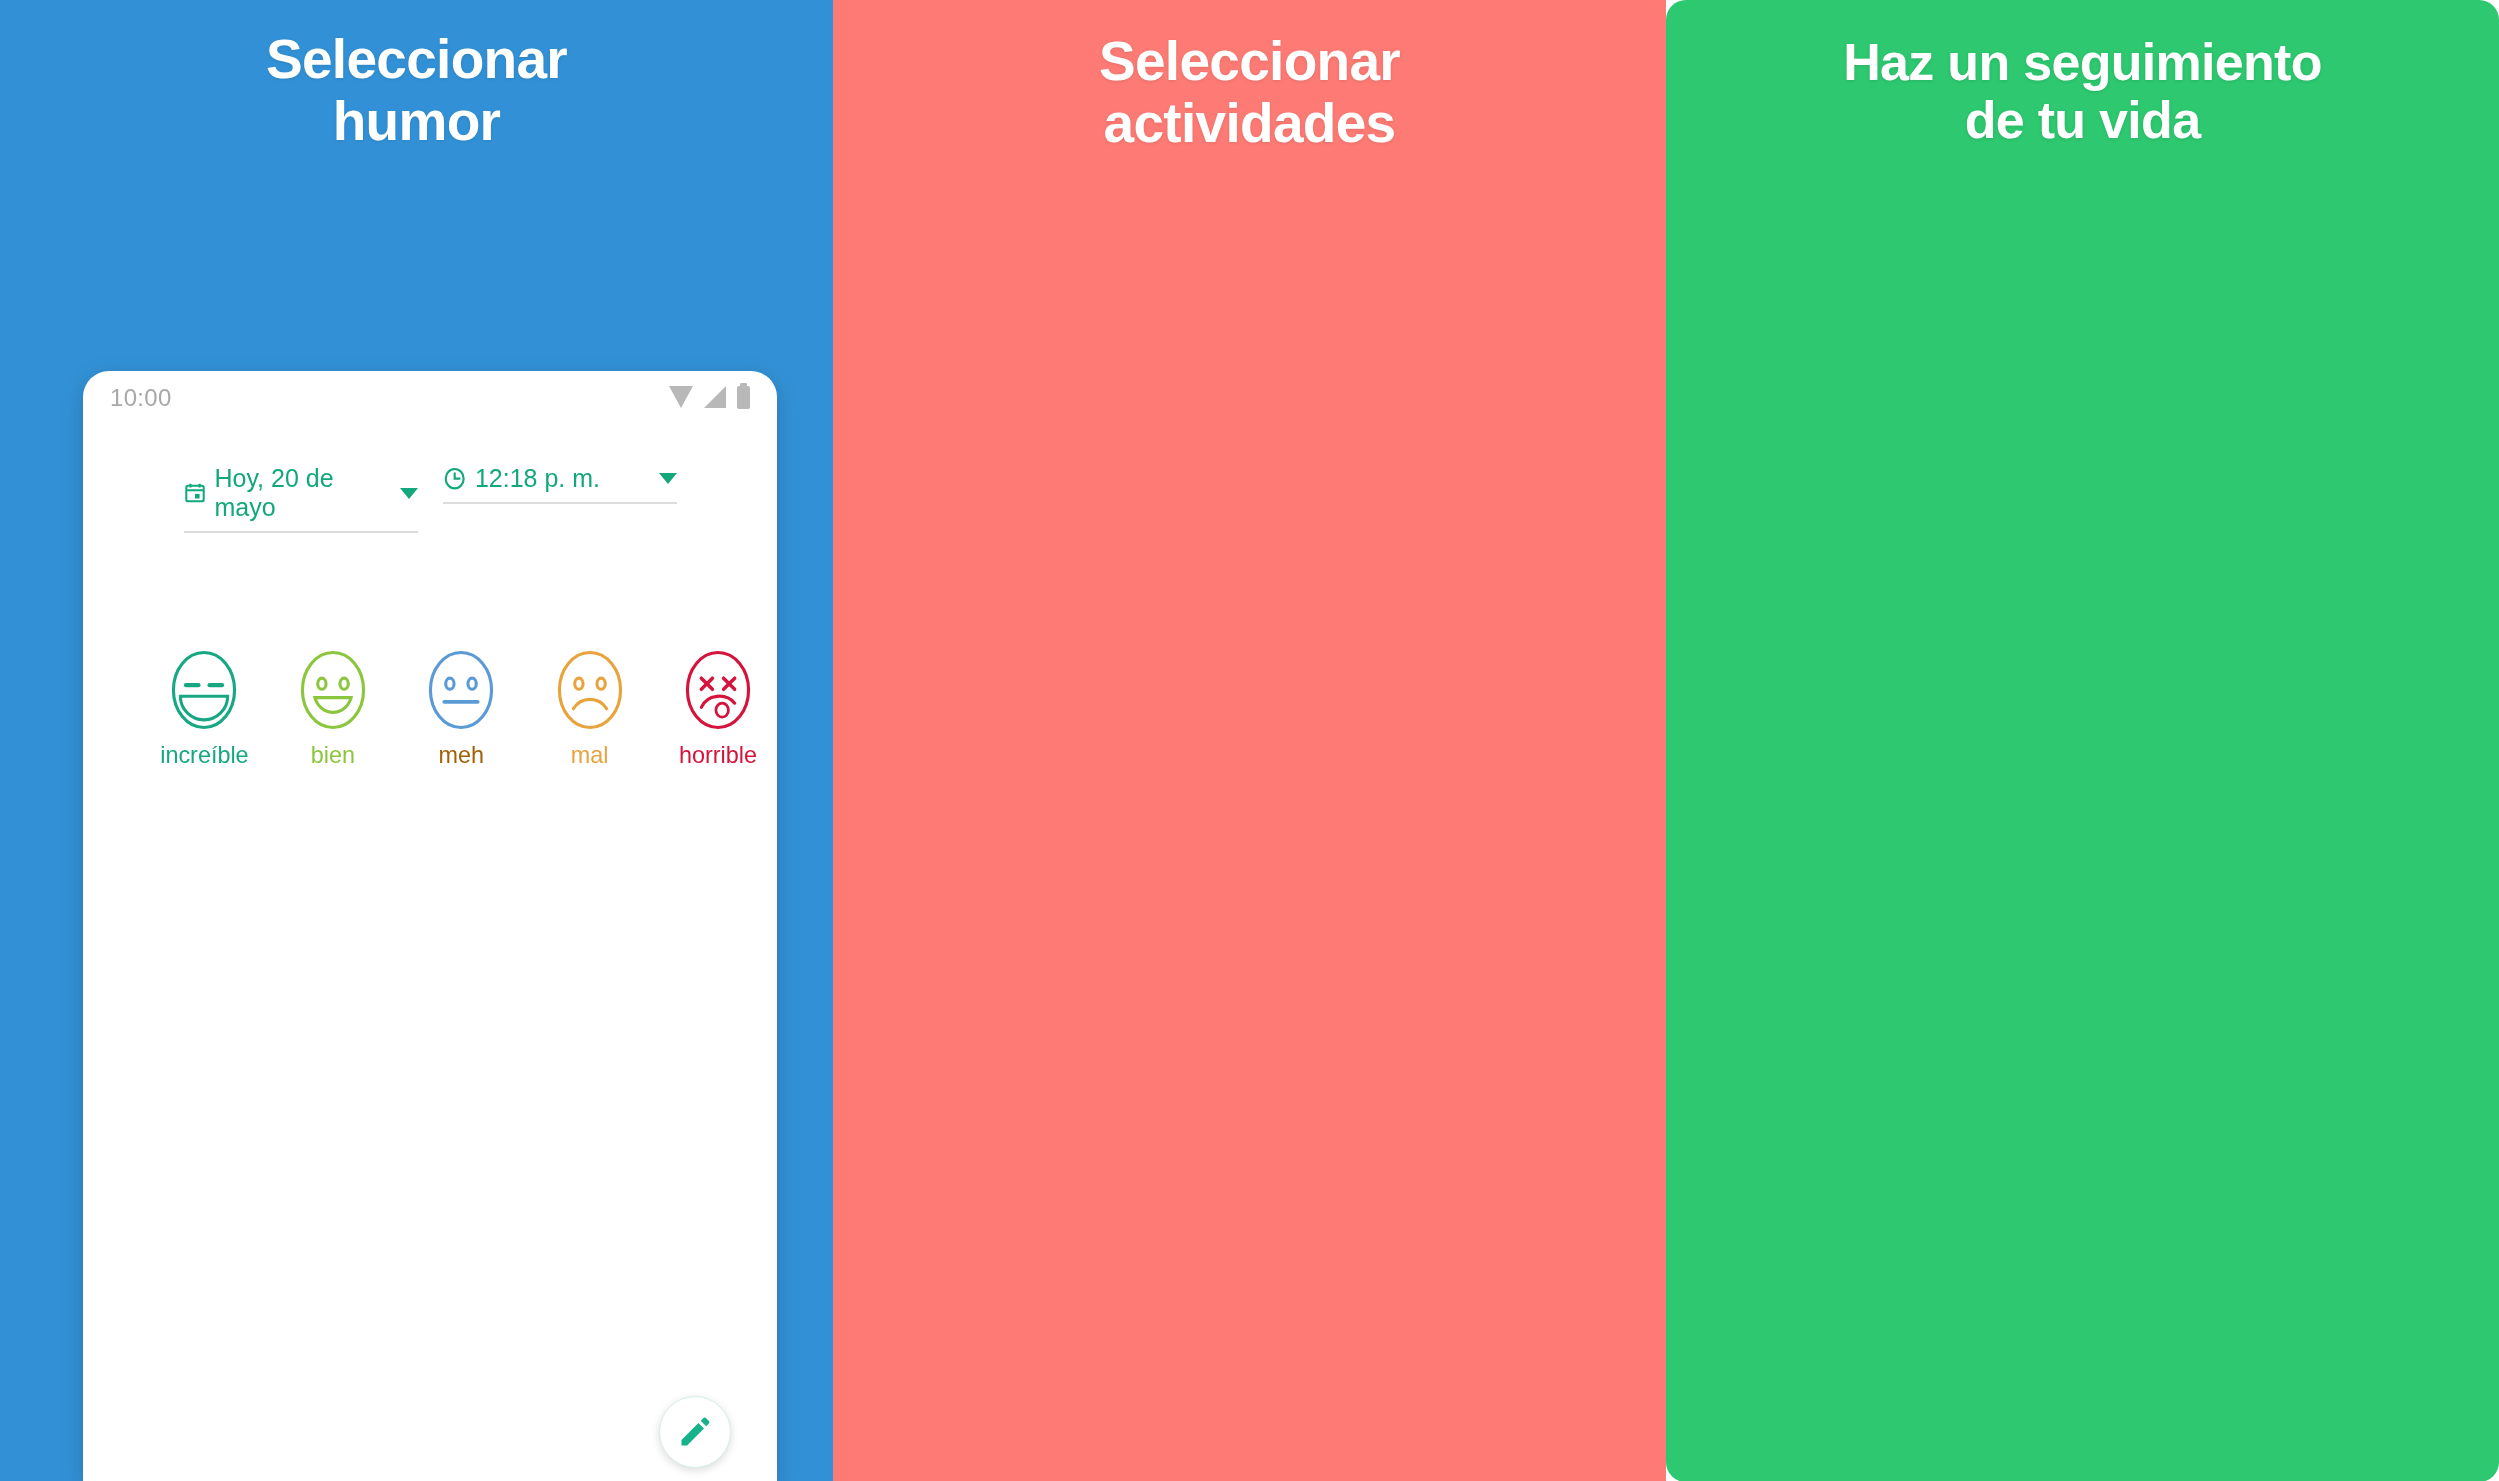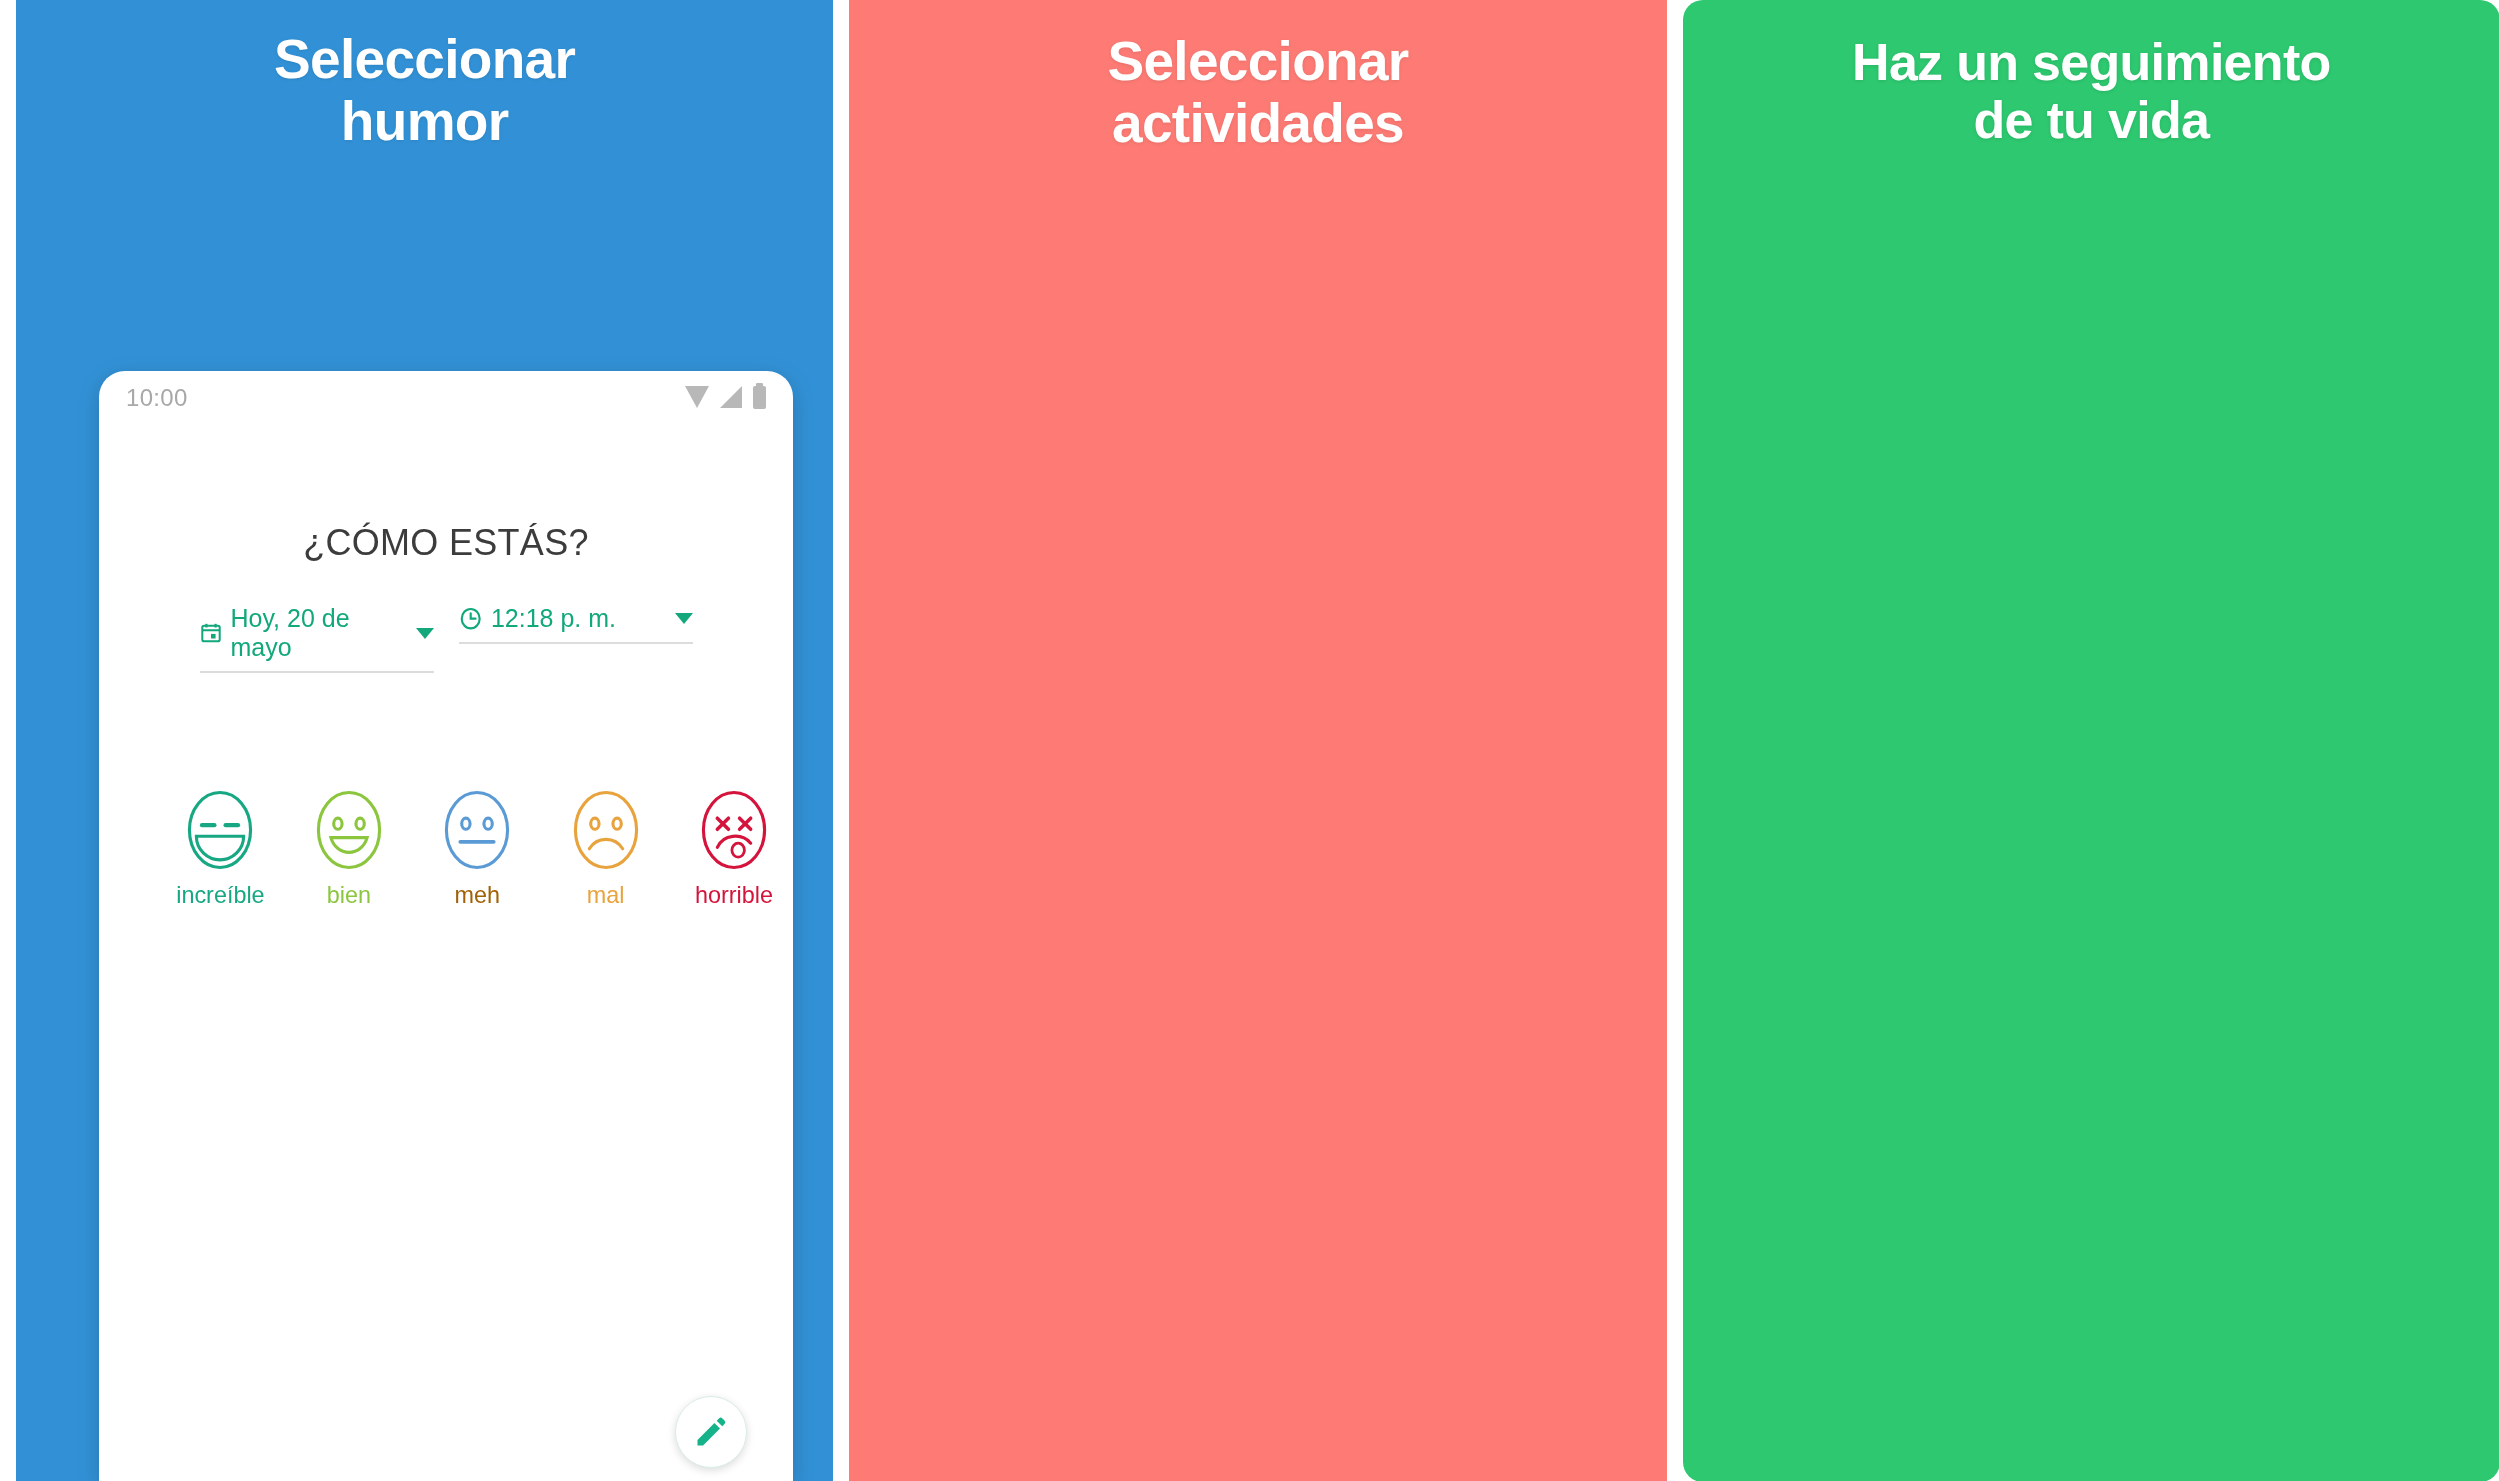--- a/index.html
+++ b/index.html
@@ -4,21 +4,21 @@
 <style>
   * { box-sizing: border-box; margin: 0; padding: 0; }
   html, body {
     width: 2500px; height: 1482px;
     font-family: "Liberation Sans", sans-serif;
     overflow: hidden;
     background: #fff;
   }
   .stage { display: flex; width: 2500px; height: 1482px; }
 
-  .panel { position: relative; overflow: hidden; margin-left: 16px; }
+  .panel { position: relative; overflow: hidden; }
   .panel-1 { width: 833px; background: #3291d6; }
   .panel-2 { width: 833px; background: #fd7b74; }
   .panel-3 { width: 833px; background: #2dc86f; border-radius: 20px; }
 
   .panel-title {
     position: absolute; left: 0; right: 0;
     text-align: center;
     color: #ffffff;
     font-weight: bold;
     line-height: 1.12;
@@ -114,21 +114,20 @@
     <div class="phone phone-1">
       <div class="statusbar">
         <div class="status-time">10:00</div>
         <div class="status-icons">
           <div class="ic-wifi"></div>
           <div class="ic-signal"></div>
           <div class="ic-batt"></div>
         </div>
       </div>
 
-      <div class="p1-question">¿CÓMO ESTÁS?</div>
 
       <div class="p1-pickers">
         <div class="picker">
           <div class="picker-inner">
             <svg class="cal-icon" viewBox="0 0 24 24">
               <rect x="2.5" y="4" width="19" height="17" rx="2" fill="none" stroke="#12a87b" stroke-width="2.2"></rect>
               <line x1="2.5" y1="9" x2="21.5" y2="9" stroke="#12a87b" stroke-width="2.2"></line>
               <line x1="7" y1="2" x2="7" y2="6" stroke="#12a87b" stroke-width="2.4"></line>
               <line x1="17" y1="2" x2="17" y2="6" stroke="#12a87b" stroke-width="2.4"></line>
               <rect x="12" y="13" width="5" height="5" fill="#12a87b"></rect>

